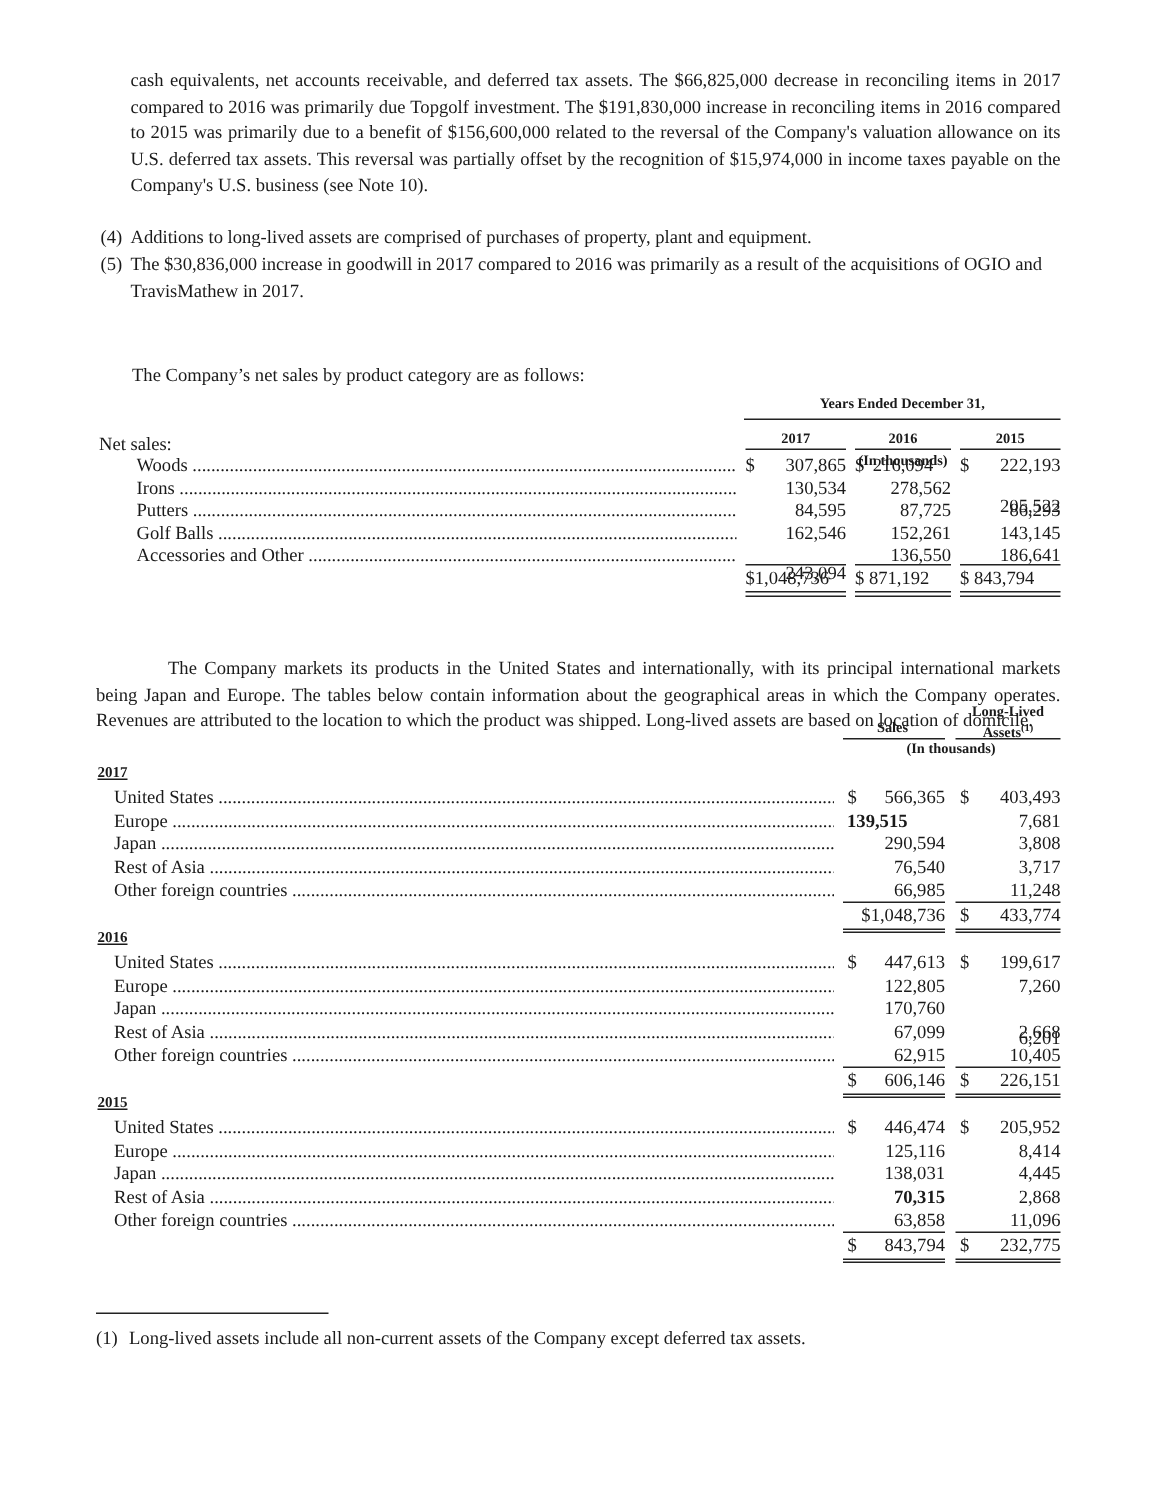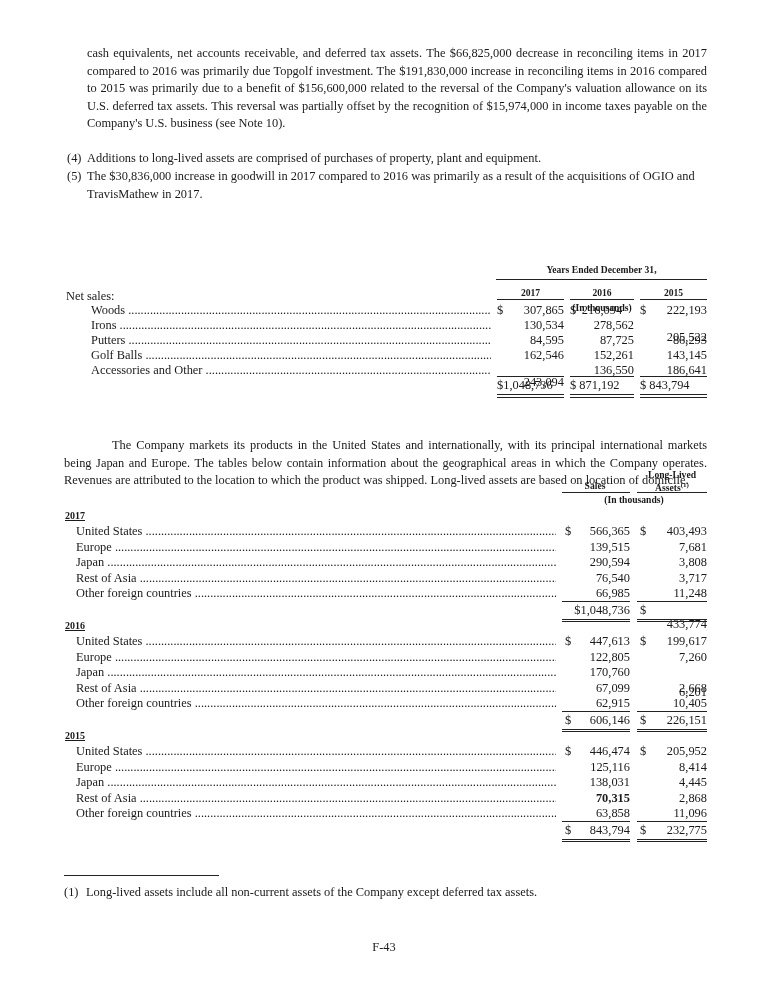--- a/index.html
+++ b/index.html
@@ -50,20 +50,21 @@
 
   <div class="note" style="top:150px;">
     <span class="num">(4)</span>
     <span class="txt">Additions to long-lived assets are comprised of purchases of property, plant and equipment.</span>
   </div>
   <div class="note" style="top:168px;">
     <span class="num">(5)</span>
     <span class="txt">The $30,836,000 increase in goodwill in 2017 compared to 2016 was primarily as a result of the acquisitions of OGIO and TravisMathew in 2017.</span>
   </div>
 
+  <div class="intro1">The Company’s net sales by product category are as follows:</div>
 
   <div>
     <div class="t1-head-years">Years Ended December 31,</div>
     <div class="t1-rule" style="left:496px; top:279px; width:211px;"></div>
 
     <div class="t1-col-head" style="left:497px; width:67px;">2017</div>
     <div class="t1-col-head" style="left:570px; width:64px;">2016</div>
     <div class="t1-col-head" style="left:640px; width:67px;">2015</div>
     <div class="t1-rule" style="left:497px; top:299px; width:67px;"></div>
     <div class="t1-rule" style="left:570px; top:299px; width:64px;"></div>
@@ -139,21 +140,21 @@
           <div class="year-head" style="top:509px;">2017</div>
           <div>
             <div class="row-label" style="left:76px; top:523px; width:480px;"><span>United States</span><span> ........................................................................................................................................................................................................</span></div>
             <div class="dollar" style="left:565px; top:523px;">$</div>
             <div class="dollar" style="left:640px; top:523px;">$</div>
             <div class="num" style="left:562px; width:68px; top:523px;">566,365</div>
             <div class="num" style="left:637px; width:70px; top:523px;">403,493</div>
           </div>
           <div>
             <div class="row-label" style="left:76px; top:538.5px; width:480px;"><span>Europe</span><span> ........................................................................................................................................................................................................</span></div>
-            <div class="num" style="left:562px; width:68px; top:538.5px;">139,515</div>
+            <div class="num" style="left:537px; width:68px; top:538.5px;font-weight:bold;">139,515</div>
             <div class="num" style="left:637px; width:70px; top:538.5px;">7,681</div>
           </div>
           <div>
             <div class="row-label" style="left:76px; top:554px; width:480px;"><span>Japan</span><span> ........................................................................................................................................................................................................</span></div>
             <div class="num" style="left:562px; width:68px; top:554px;">290,594</div>
             <div class="num" style="left:637px; width:70px; top:554px;">3,808</div>
           </div>
           <div>
             <div class="row-label" style="left:76px; top:569.5px; width:480px;"><span>Rest of Asia</span><span> ........................................................................................................................................................................................................</span></div>
             <div class="num" style="left:562px; width:68px; top:569.5px;">76,540</div>
@@ -161,21 +162,21 @@
           </div>
           <div>
             <div class="row-label" style="left:76px; top:585px; width:480px;"><span>Other foreign countries</span><span> ........................................................................................................................................................................................................</span></div>
             <div class="num" style="left:562px; width:68px; top:585px;">66,985</div>
             <div class="num" style="left:637px; width:70px; top:585px;">11,248</div>
           </div>
           <div class="total-rule-single" style="left:562px; top:600.5px; width:68px;"></div>
           <div class="total-rule-single" style="left:637px; top:600.5px; width:70px;"></div>
           <div class="num" style="left:562px; width:68px; top:601.5px;">$1,048,736</div>
           <div class="dollar" style="left:640px; top:601.5px;">$</div>
-          <div class="num" style="left:637px; width:70px; top:601.5px;margin-top:14px;">433,774</div>
+          <div class="num" style="left:637px; width:70px; top:601.5px;">433,774</div>
           <div class="total-rule-double" style="left:562px; top:618.5px; width:68px;"></div>
           <div class="total-rule-double" style="left:637px; top:618.5px; width:70px;"></div>
         </div>
         <div>
           <div class="year-head" style="top:619px;">2016</div>
           <div>
             <div class="row-label" style="left:76px; top:633px; width:480px;"><span>United States</span><span> ........................................................................................................................................................................................................</span></div>
             <div class="dollar" style="left:565px; top:633px;">$</div>
             <div class="dollar" style="left:640px; top:633px;">$</div>
             <div class="num" style="left:562px; width:68px; top:633px;">447,613</div>
@@ -250,14 +251,13 @@
         </div>
       </div>
   </div>
 
   <div class="footnote-rule"></div>
   <div class="footnote">
     <span class="fn-num">(1)</span>
     <span class="fn-txt">Long-lived assets include all non-current assets of the Company except deferred tax assets.</span>
   </div>
 
-  <div class="page-number">F-43</div>
 </div>
 
 </body></html>

